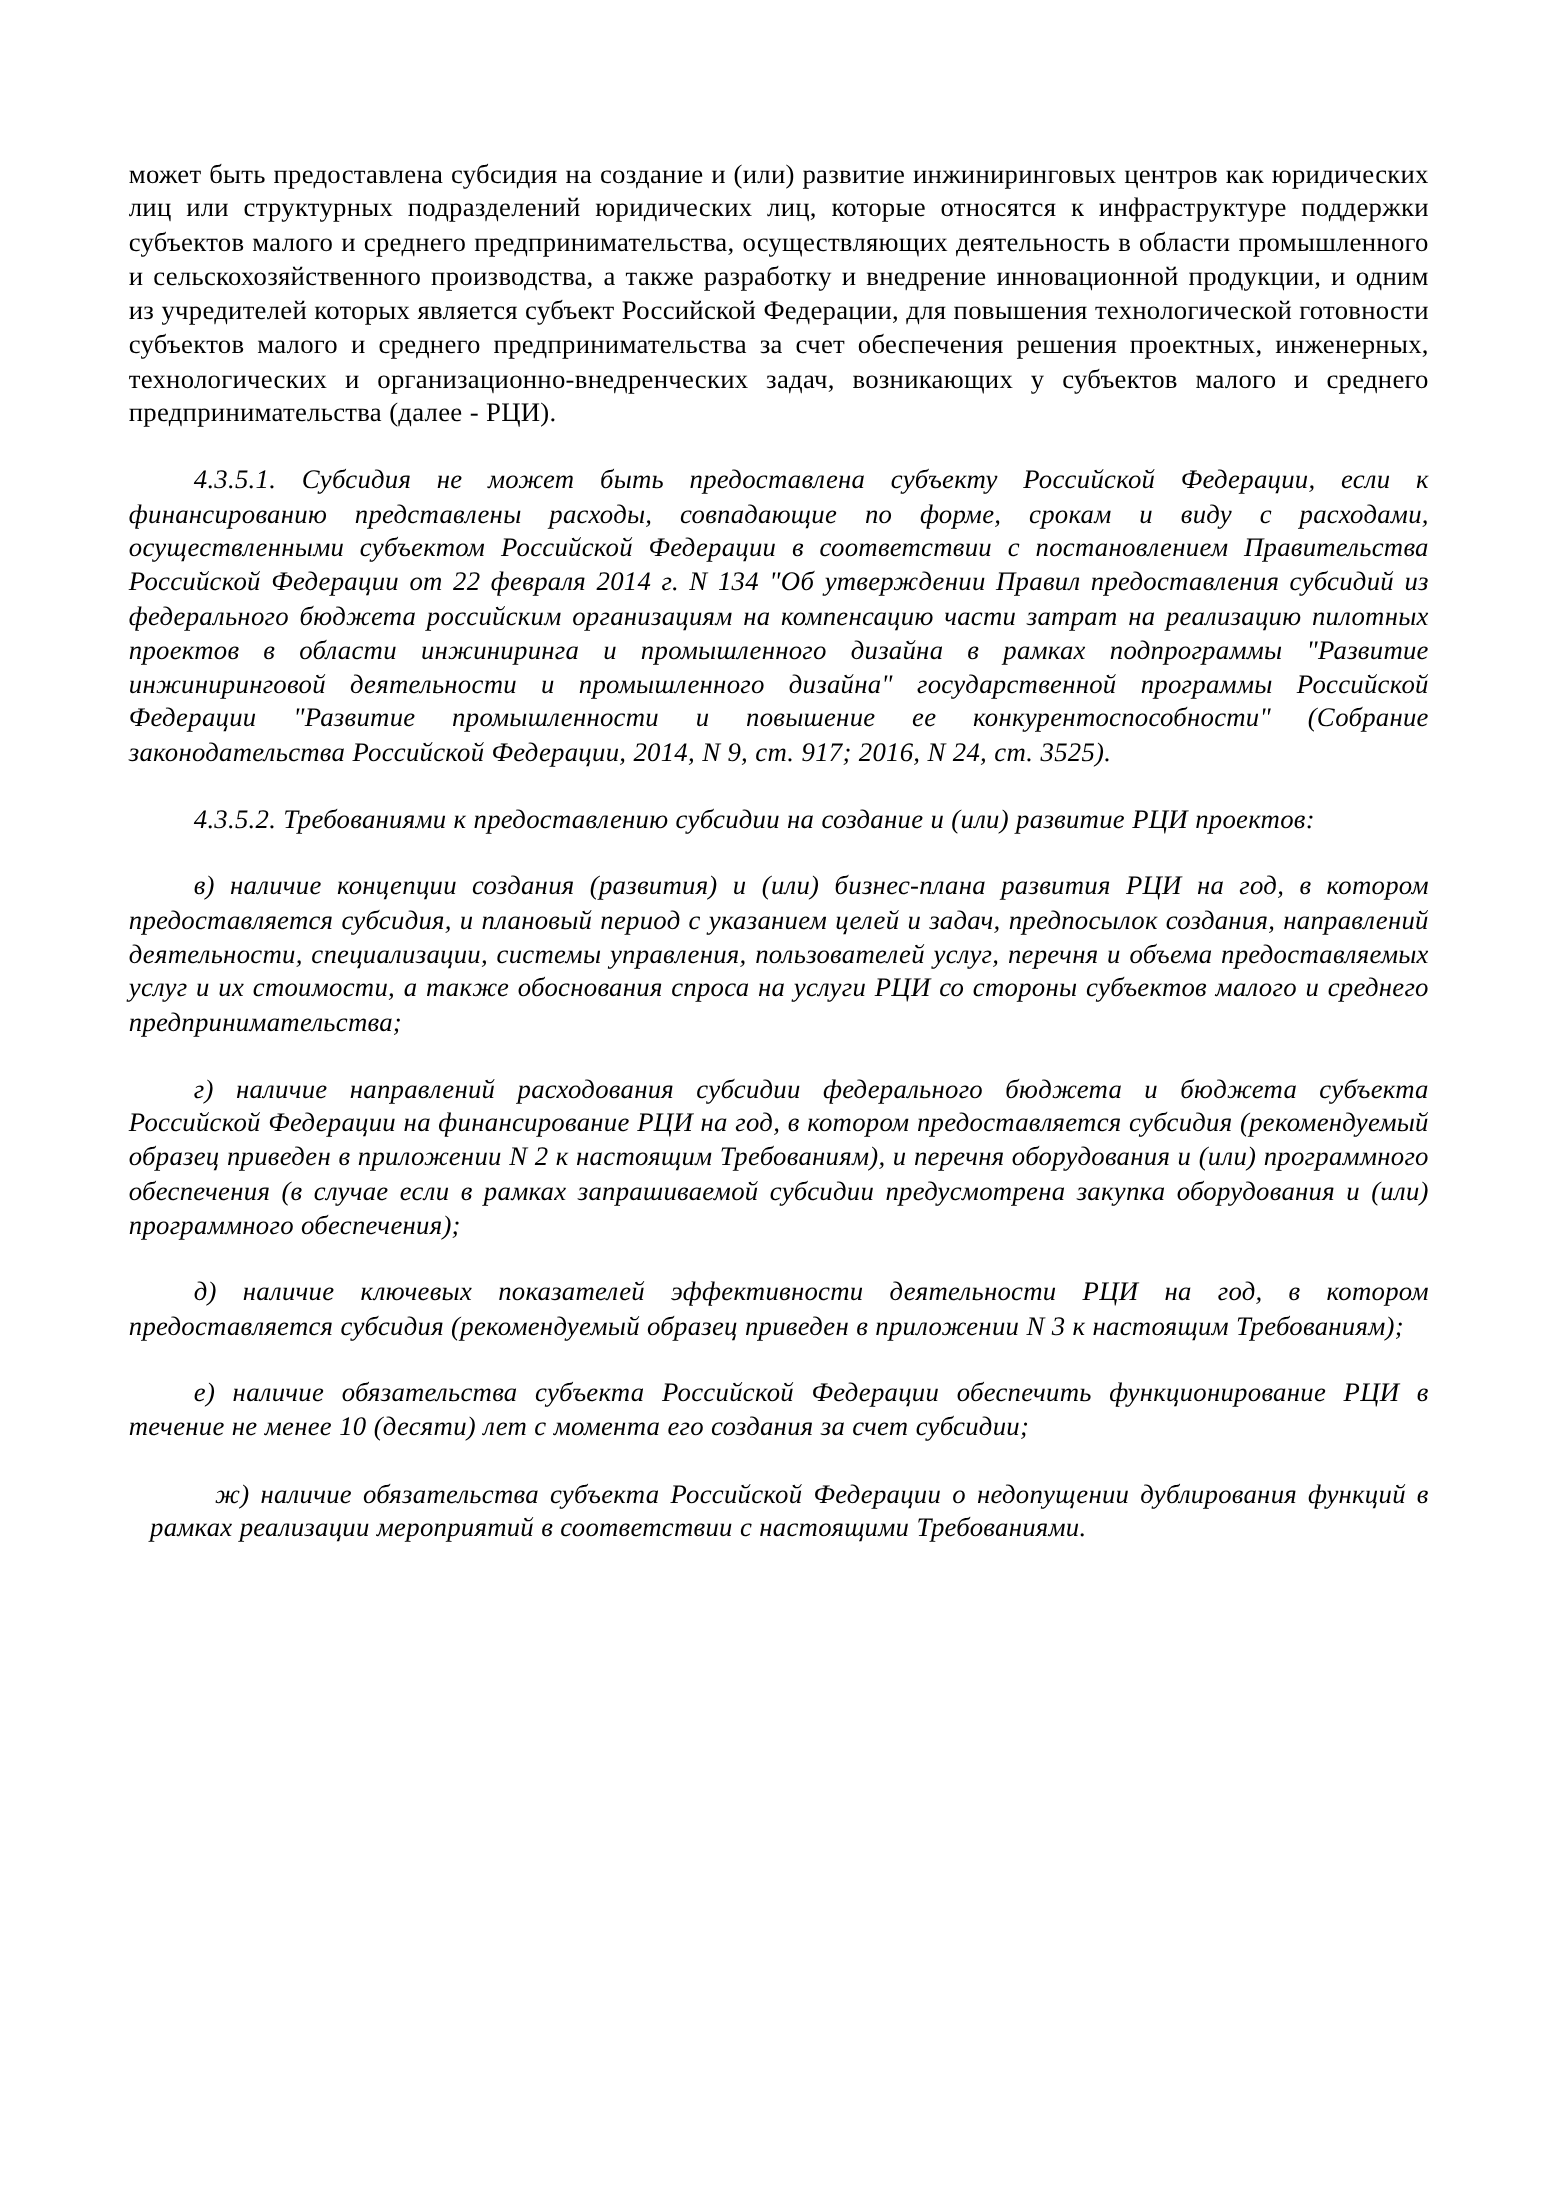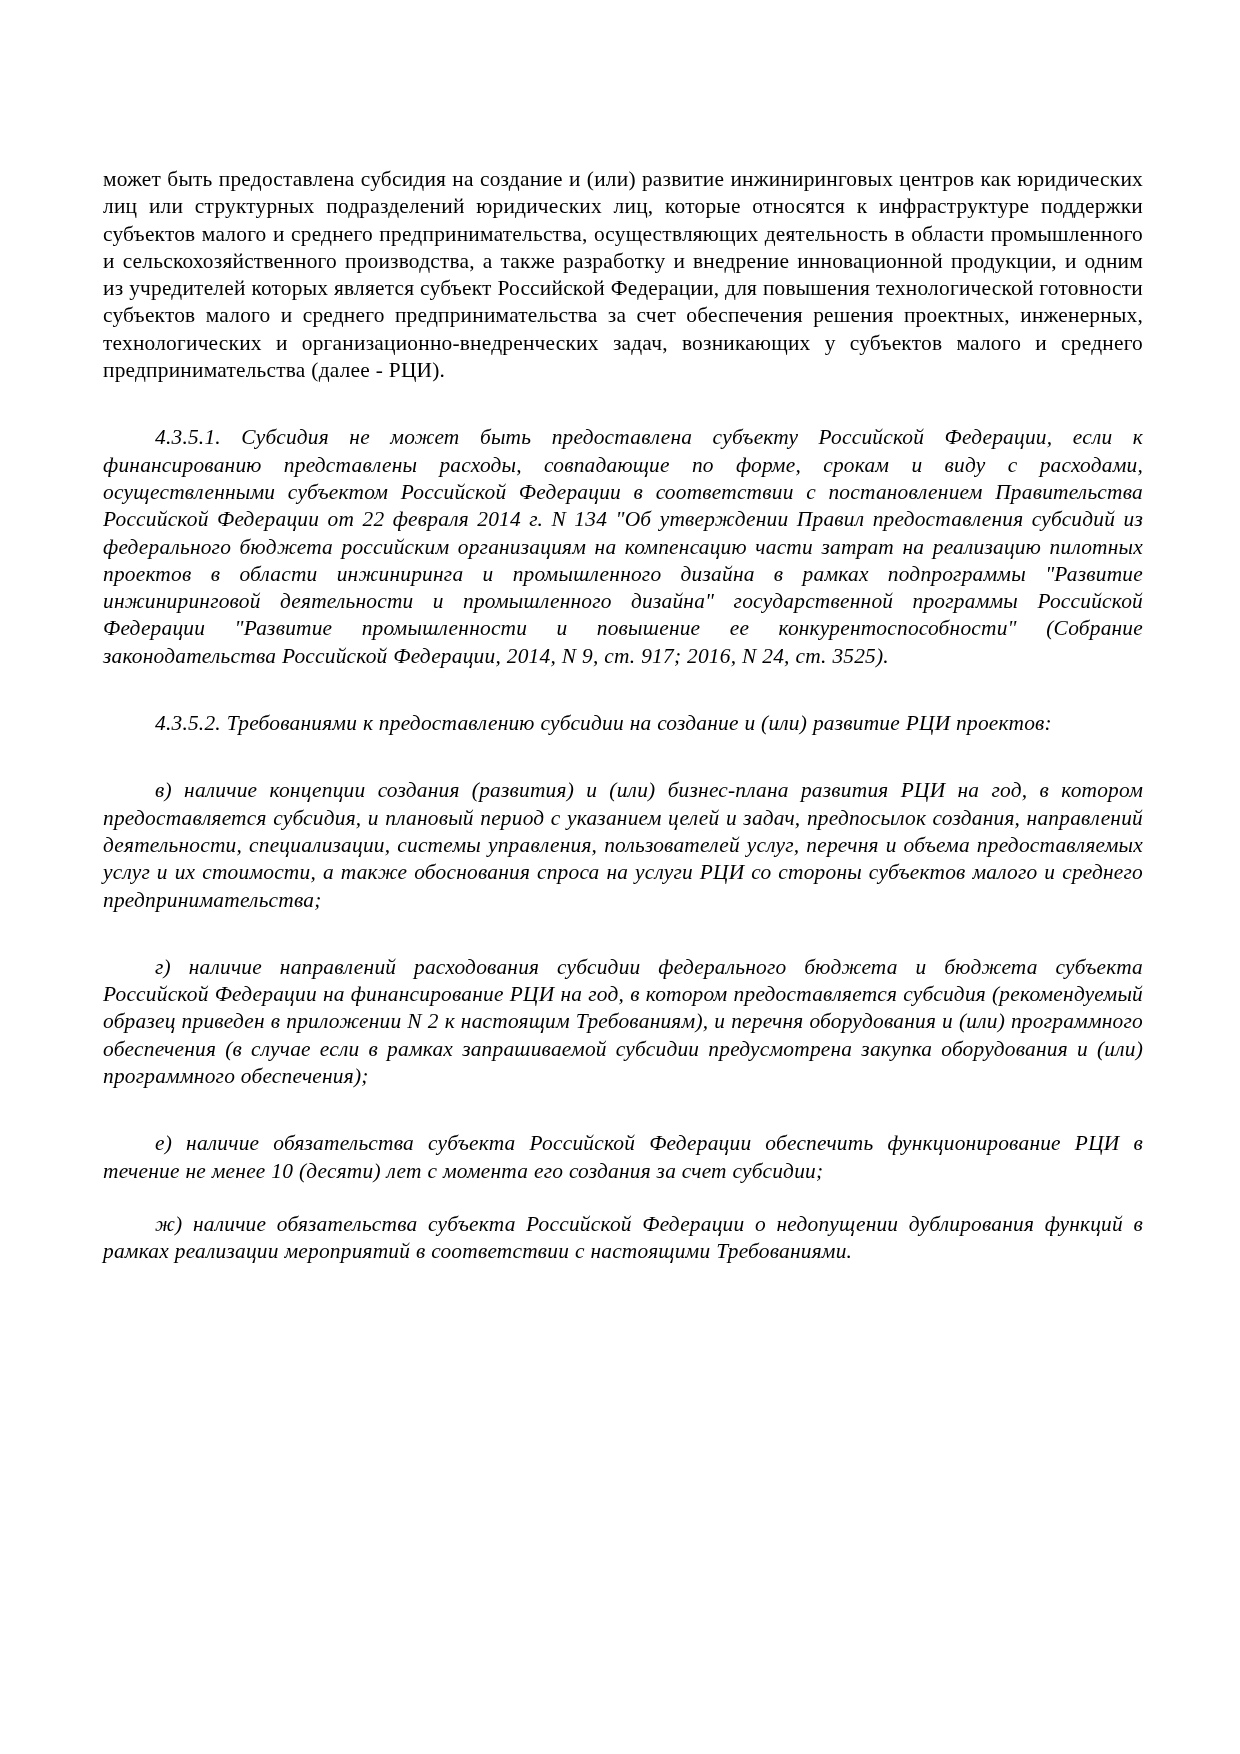--- a/index.html
+++ b/index.html
@@ -41,41 +41,43 @@
   }
   p.para.indent {
     text-indent: 52px;
     font-style: italic;
   }
   p.para.noindent {
     text-indent: 0;
   }
   p.para:last-child {
     margin-bottom: 0;
+    margin-left: 17px;
   }
   
-  p.gap-lg { margin-bottom: 26px; margin-top: 40px; }
+  p.gap-lg { margin-bottom: 26px; }
 </style>
 </head>
 <body>
 
 <div class="page">
   <div class="text-column">
 
     <p class="para noindent gap-lg">может быть предоставлена субсидия на создание и (или) развитие инжиниринговых центров как юридических лиц или структурных подразделений юридических лиц, которые относятся к инфраструктуре поддержки субъектов малого и среднего предпринимательства, осуществляющих деятельность в области промышленного и сельскохозяйственного производства, а также разработку и внедрение инновационной продукции, и одним из учредителей которых является субъект Российской Федерации, для повышения технологической готовности субъектов малого и среднего предпринимательства за счет обеспечения решения проектных, инженерных, технологических и организационно-внедренческих задач, возникающих у субъектов малого и среднего предпринимательства (далее - РЦИ).</p>
 
     <p class="para indent gap-lg">4.3.5.1. Субсидия не может быть предоставлена субъекту Российской Федерации, если к финансированию представлены расходы, совпадающие по форме, срокам и виду с расходами, осуществленными субъектом Российской Федерации в соответствии с постановлением Правительства Российской Федерации от 22 февраля 2014 г. N 134 "Об утверждении Правил предоставления субсидий из федерального бюджета российским организациям на компенсацию части затрат на реализацию пилотных проектов в области инжиниринга и промышленного дизайна в рамках подпрограммы "Развитие инжиниринговой деятельности и промышленного дизайна" государственной программы Российской Федерации "Развитие промышленности и повышение ее конкурентоспособности" (Собрание законодательства Российской Федерации, 2014, N 9, ст. 917; 2016, N 24, ст. 3525).</p>
 
     <p class="para indent gap-lg">4.3.5.2. Требованиями к предоставлению субсидии на создание и (или) развитие РЦИ проектов:</p>
 
 
 
     <p class="para indent gap-lg">в) наличие концепции создания (развития) и (или) бизнес-плана развития РЦИ на год, в котором предоставляется субсидия, и плановый период с указанием целей и задач, предпосылок создания, направлений деятельности, специализации, системы управления, пользователей услуг, перечня и объема предоставляемых услуг и их стоимости, а также обоснования спроса на услуги РЦИ со стороны субъектов малого и среднего предпринимательства;</p>
 
     <p class="para indent gap-lg">г) наличие направлений расходования субсидии федерального бюджета и бюджета субъекта Российской Федерации на финансирование РЦИ на год, в котором предоставляется субсидия (рекомендуемый образец приведен в приложении N 2 к настоящим Требованиям), и перечня оборудования и (или) программного обеспечения (в случае если в рамках запрашиваемой субсидии предусмотрена закупка оборудования и (или) программного обеспечения);</p>
 
+    <p class="para indent gap-lg">д) наличие ключевых показателей эффективности деятельности РЦИ на год, в котором предоставляется субсидия (рекомендуемый образец приведен в приложении N 3 к настоящим Требованиям);</p>
 
     <p class="para indent gap-lg">е) наличие обязательства субъекта Российской Федерации обеспечить функционирование РЦИ в течение не менее 10 (десяти) лет с момента его создания за счет субсидии;</p>
 
     <p class="para indent">ж) наличие обязательства субъекта Российской Федерации о недопущении дублирования функций в рамках реализации мероприятий в соответствии с настоящими Требованиями.</p>
 
   </div>
 </div>
 
 </body></html>

